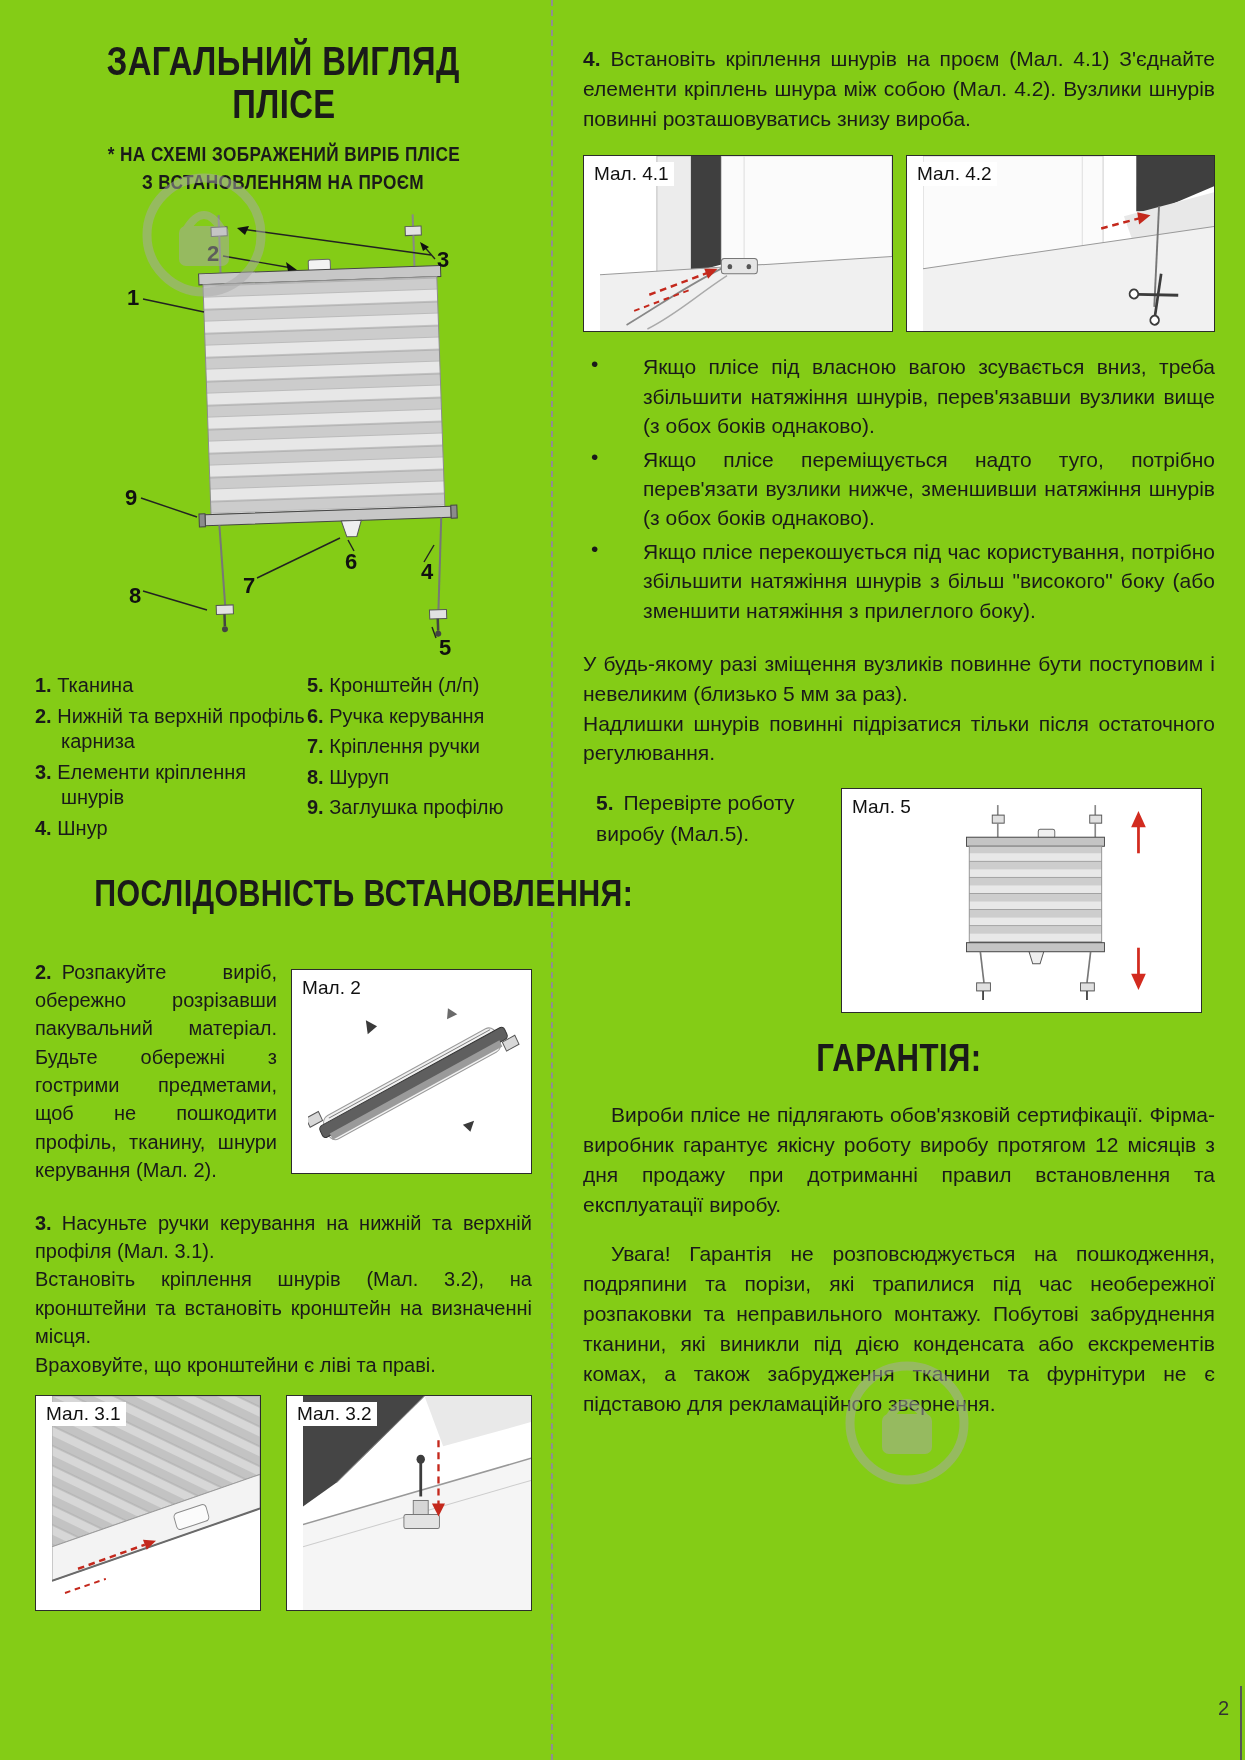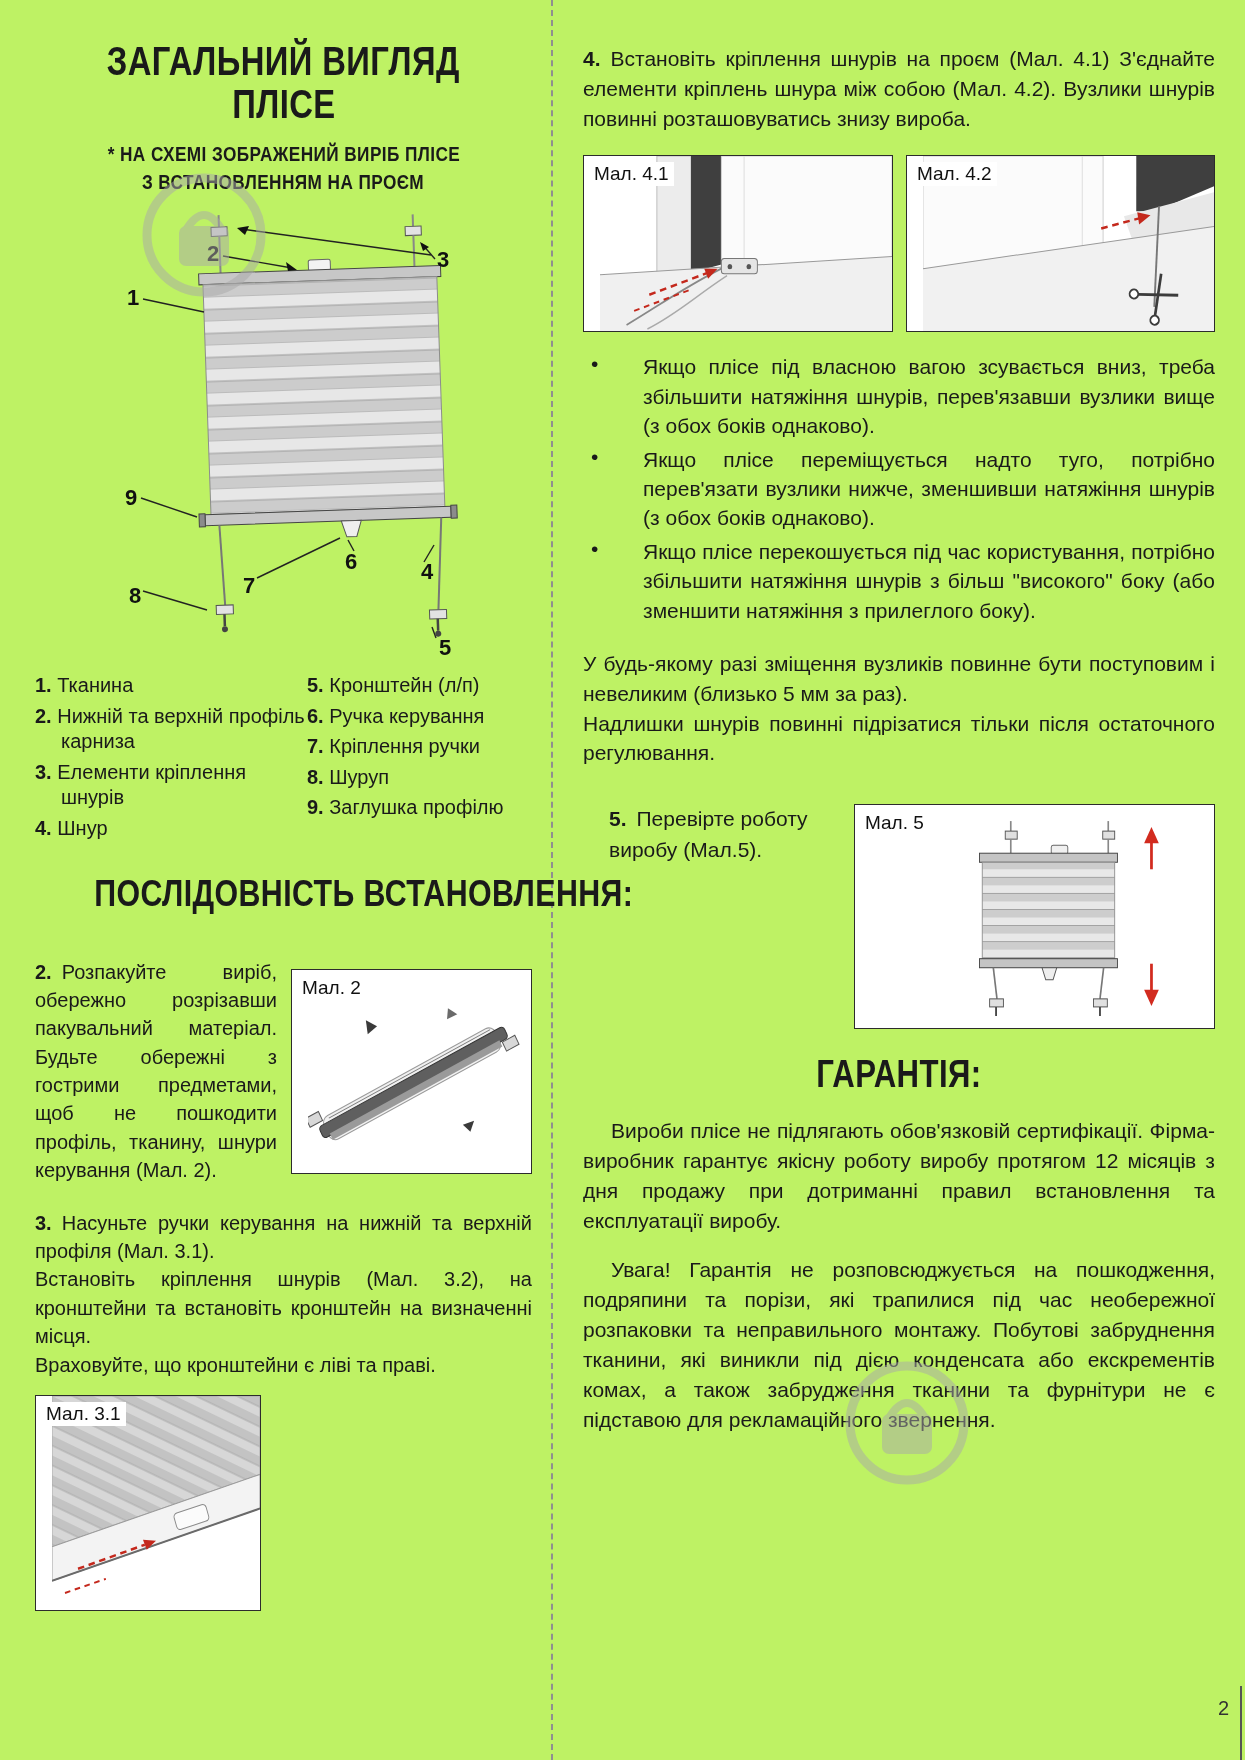--- a/index.html
+++ b/index.html
@@ -1,16 +1,16 @@
 <!DOCTYPE html>
 <html><head>
 <meta charset="utf-8">
 <style>
   html,body{margin:0;padding:0;background:#fff;}
-  .page{position:relative;width:1245px;height:1760px;background:#bef264;
+  .page{position:relative;width:1245px;height:1760px;background:#84cc16;
         font-family:"Liberation Sans",sans-serif;color:#1a1a1a;overflow:hidden;}
   .cond{display:inline-block;font-weight:700;transform:scaleX(.82);transform-origin:50% 50%;white-space:nowrap;letter-spacing:.5px;}
   .center{text-align:center;}
   .jtext{text-align:justify;}
   .bnum{font-weight:700;margin-right:10px;}
   .col-left{position:absolute;left:35px;top:40px;width:497px;}
   .col-right{position:absolute;left:583px;top:44px;width:632px;}
   .divider{position:absolute;left:551px;top:0;height:1760px;border-left:2px dashed #8f8f8f;}
   .title-line{font-size:40px;line-height:1.08;}
   .subtitle-line{font-size:21px;line-height:1.3;}
@@ -27,21 +27,21 @@
   .figsvg{display:block;width:100%;height:100%;}
   .step3{margin-top:24px;font-size:20px;line-height:1.42;}
   .figs3-row{display:flex;justify-content:space-between;margin-top:16px;border-radius:10px;}
   .step4{font-size:21px;line-height:1.42;}
   .figs4-row{display:flex;justify-content:space-between;margin-top:22px;}
   .bullets{margin-top:20px;}
   .bullet{display:flex;margin-bottom:4px;}
   .bmark{width:52px;flex:none;font-size:21px;padding-left:8px;}
   .btext{flex:1;font-size:21px;line-height:1.40;text-align:justify;}
   .note{margin-top:24px;font-size:21px;line-height:1.42;}
-  .step5-row{display:flex;justify-content:flex-end;margin-top:36px;}
+  .step5-row{display:flex;justify-content:center;margin-top:20px;}
   .step5-text{width:245px;font-size:21px;line-height:1.45;}
   .war-heading{font-size:38px;margin-top:24px;margin-bottom:4px;}
   .war-p{margin-top:20px;font-size:21px;line-height:1.42;text-indent:28px;}
   .watermark{position:absolute;opacity:.5;}
   .pagenum{position:absolute;left:1218px;top:1697px;font-size:20px;color:#333;}
   .edge-line{position:absolute;left:1240px;top:1686px;width:0;height:74px;border-left:2px solid #555;}
 </style>
 </head>
 <body>
 
@@ -194,20 +194,37 @@
           </defs>
           <polygon points="0,0 224,0 224,78 0,150" fill="url(#dg31)" stroke="#aaaaaa"></polygon>
           <polygon points="0,150 224,78 224,112 0,184" fill="#f3f3f3" stroke="#9a9a9a"></polygon>
           <line x1="0" y1="184" x2="224" y2="112" stroke="#6a6a6a" stroke-width="2"></line>
           <g transform="rotate(-17 150 120)">
             <rect x="132" y="112" width="36" height="17" rx="4" fill="#fbfbfb" stroke="#8a8a8a"></rect>
           </g>
           <line x1="28" y1="172" x2="100" y2="148" stroke="#c4281c" stroke-width="2.5" stroke-dasharray="7 5"></line>
           <polygon points="112,144 98,143 102,153" fill="#c4281c"></polygon>
           <line x1="14" y1="196" x2="58" y2="182" stroke="#c4281c" stroke-width="2" stroke-dasharray="6 5"></line>
+        </svg>
+      </div>
+      <div class="figbox" style="width:246px;height:216px">
+        <span class="figlabel">Мал. 3.2</span>
+        <svg class="figsvg" viewBox="0 0 244 213" preserveAspectRatio="none">
+          <polygon points="0,0 130,0 36,86 0,110" fill="#454545"></polygon>
+          <polygon points="130,0 244,0 244,26 150,50" fill="#e9e9e9"></polygon>
+          <line x1="130" y1="0" x2="36" y2="86" stroke="#777"></line>
+          <polygon points="0,128 244,62 244,213 0,213" fill="#f5f5f5"></polygon>
+          <line x1="0" y1="128" x2="244" y2="62" stroke="#999" stroke-width="1.5"></line>
+          <line x1="0" y1="150" x2="244" y2="84" stroke="#cccccc"></line>
+          <rect x="118" y="104" width="16" height="16" fill="#d6d6d6" stroke="#777"></rect>
+          <rect x="108" y="118" width="38" height="14" rx="2" fill="#e3e3e3" stroke="#777"></rect>
+          <line x1="126" y1="66" x2="126" y2="100" stroke="#3d3d3d" stroke-width="3"></line>
+          <circle cx="126" cy="63" r="4.5" fill="#3d3d3d"></circle>
+          <line x1="145" y1="44" x2="145" y2="108" stroke="#c4281c" stroke-width="2.5" stroke-dasharray="7 5"></line>
+          <polygon points="145,120 138,107 152,107" fill="#c4281c"></polygon>
         </svg>
       </div>
     </div>
 
   </div>
 
   <div class="col-right">
 
     <div class="step4 jtext">
       <span class="bnum">4.</span><span>Встановіть кріплення шнурів на проєм (Мал. 4.1) З'єднайте елементи кріплень шнура між собою (Мал. 4.2). Вузлики шнурів повинні розташовуватись знизу вироба.</span>

